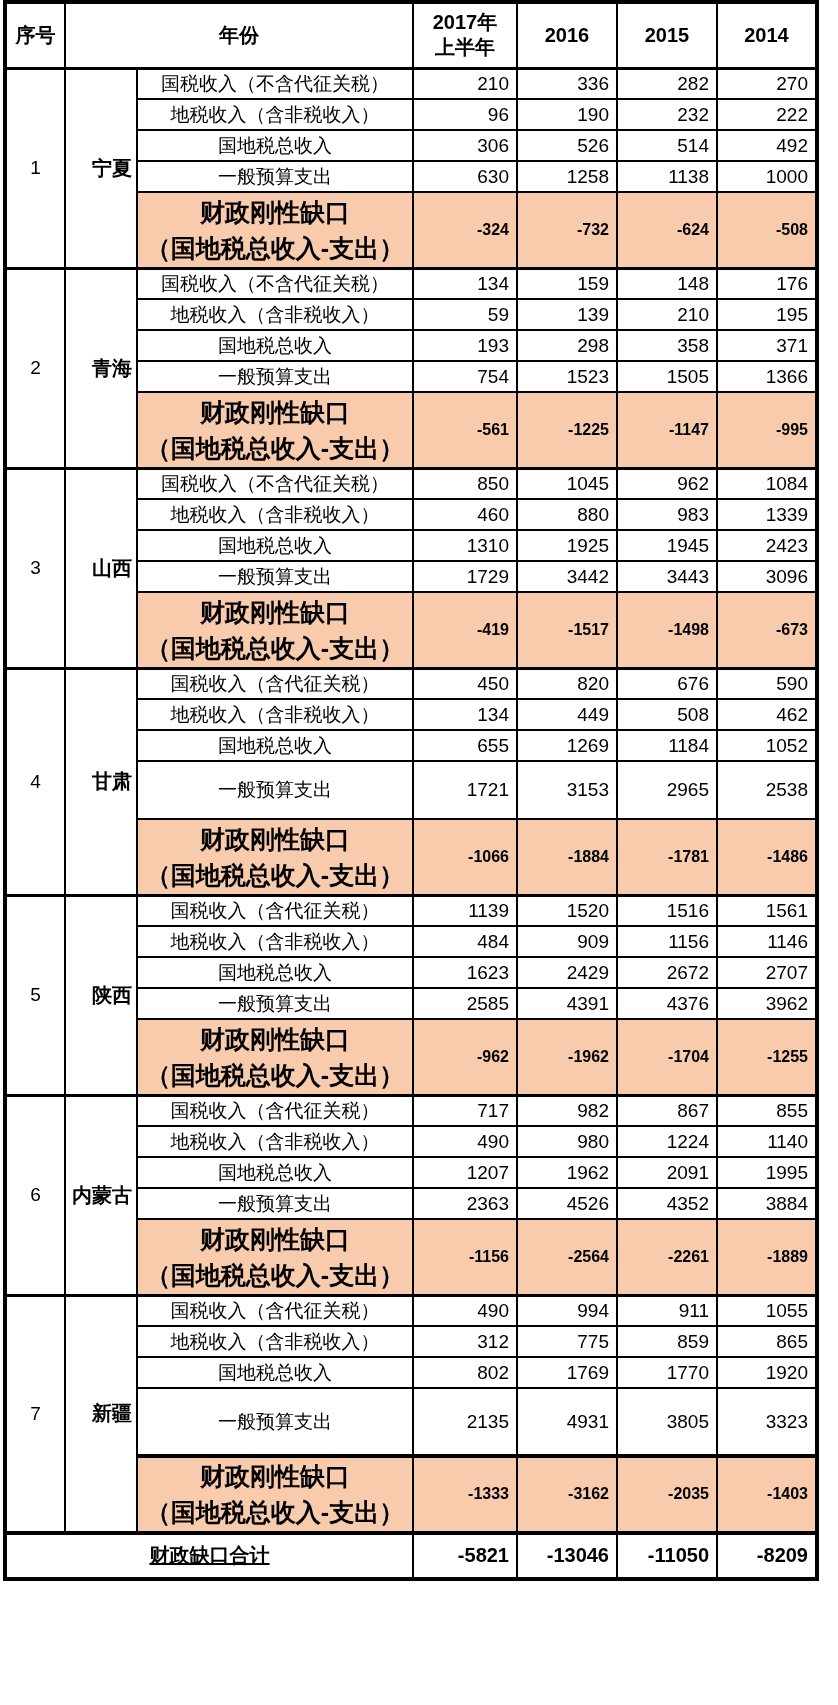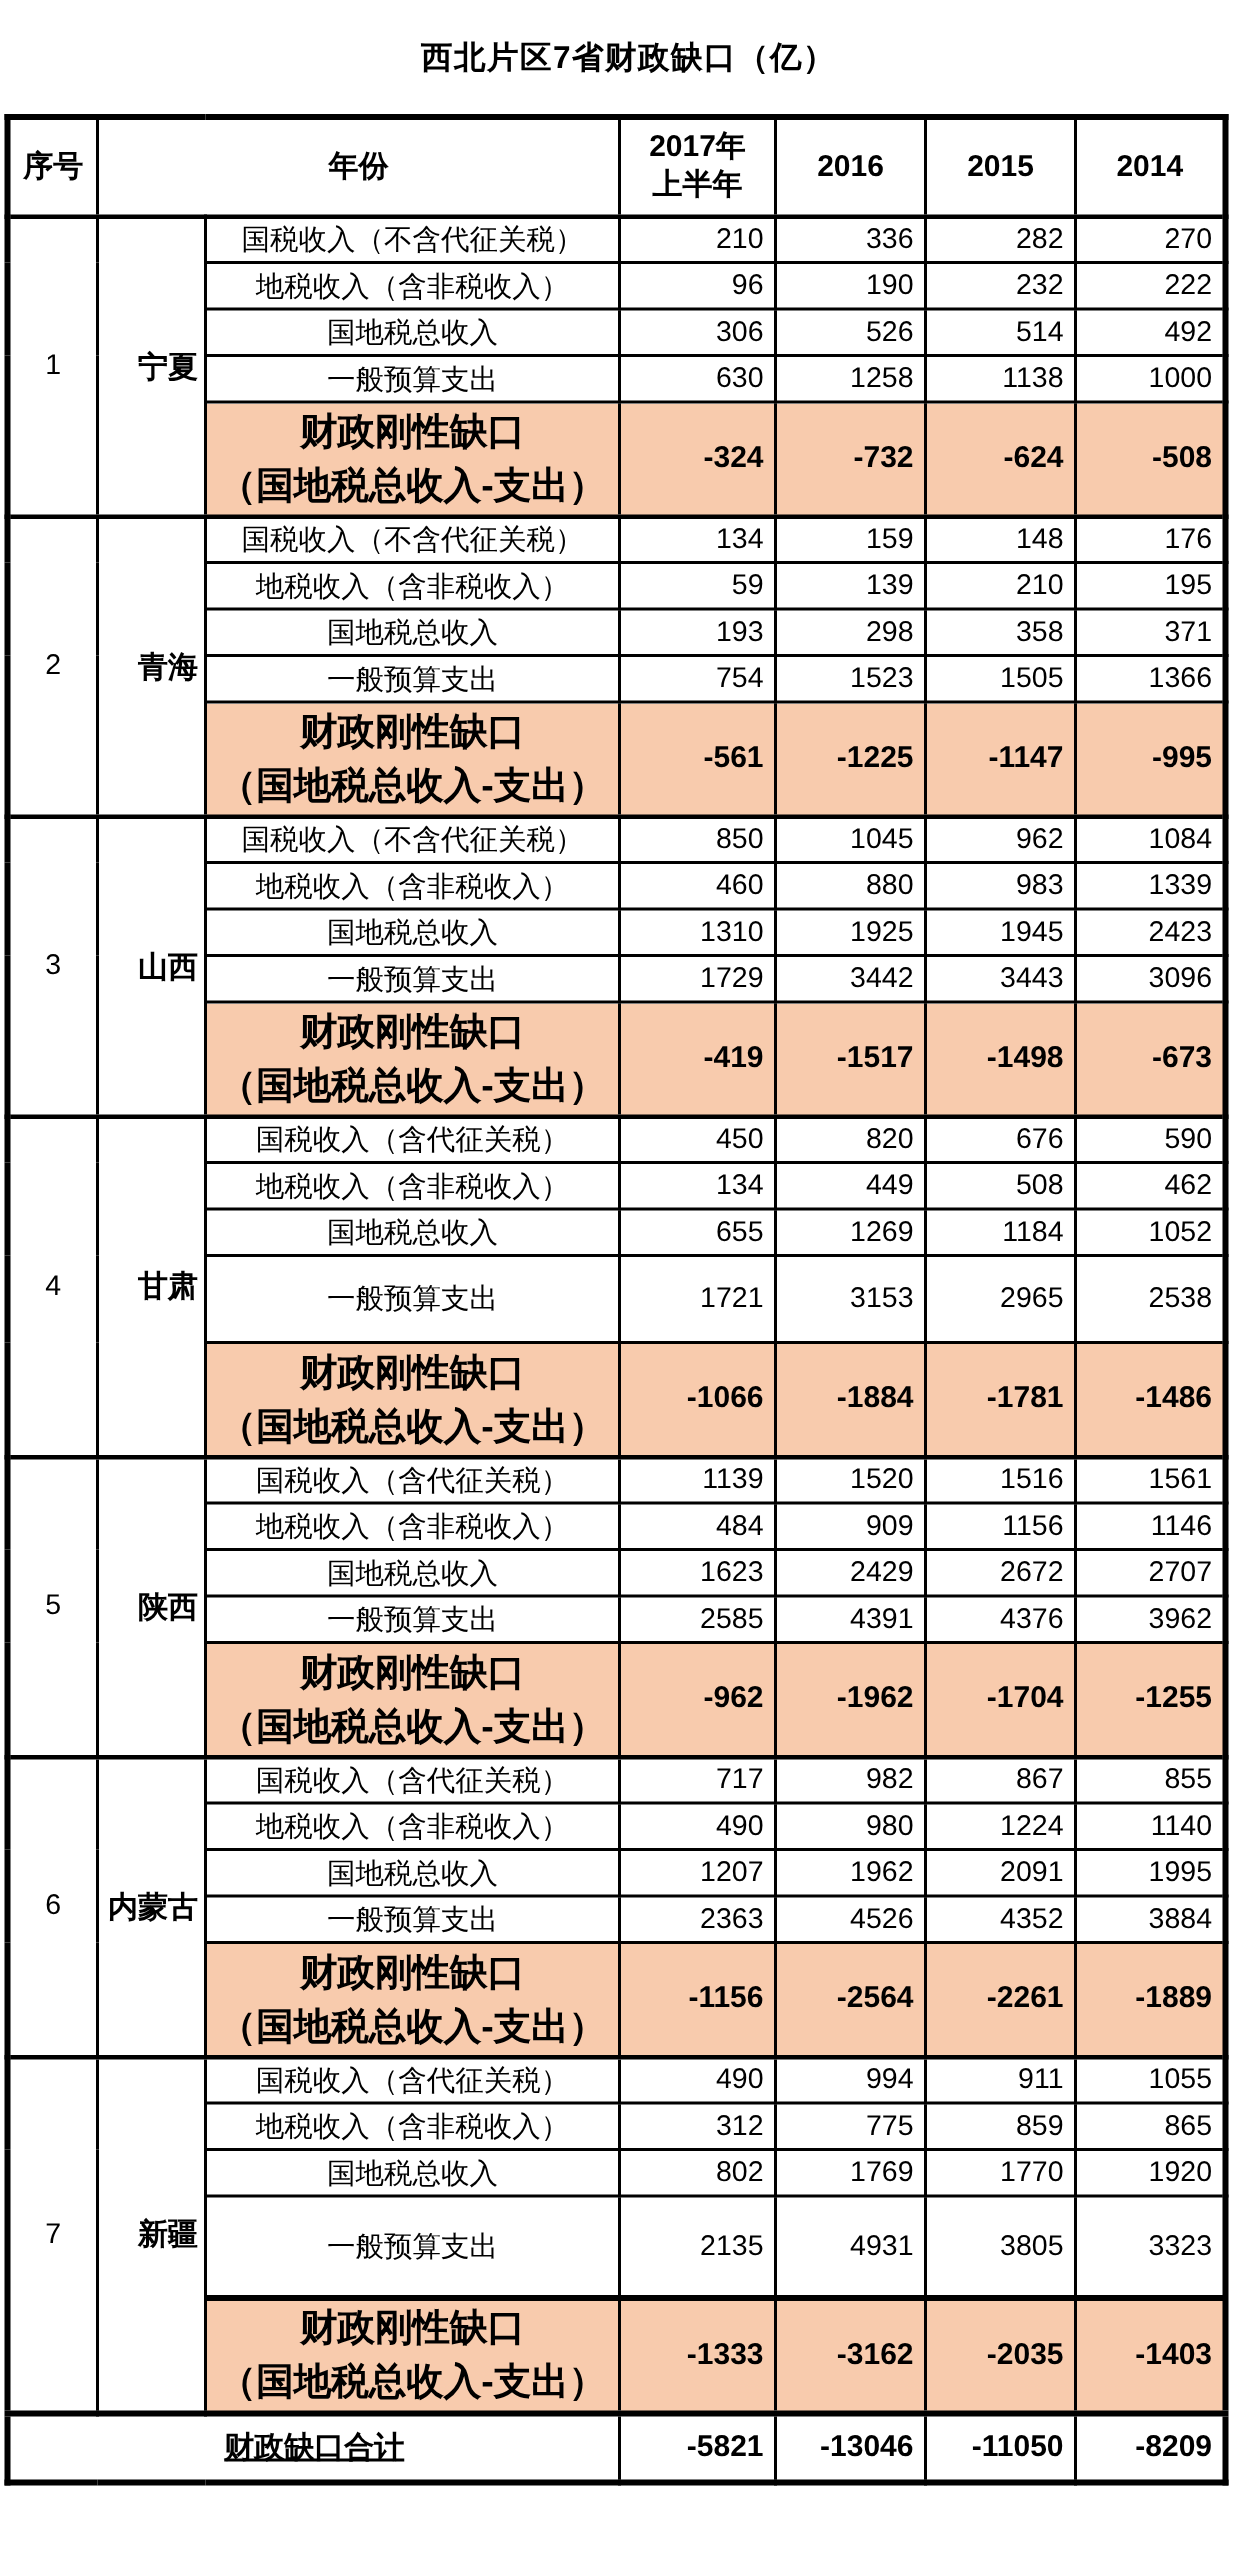--- a/index.html
+++ b/index.html
@@ -49,36 +49,35 @@
   .num-cell  { text-align: right;  font-size: 19px; padding-right: 7px; }
   tr.data-row td { height: 31px; }
   tr.rh58 td { height: 58px; }
   tr.rh68 td { height: 68px; }
   tr.block-start td { border-top: 3px solid #000; }
   tr.deficit-row td {
     height: 76px;
     background: var(--hl, #F8CBAD);
     font-weight: bold;
   }
-  tr.deficit-row .num-cell { font-size: 20px; }
+  tr.deficit-row .num-cell { font-size: 16px; }
   tr.thick-top td { border-top: 4px solid #000; }
   .deficit-label div { line-height: 1.45; font-size: 25px; }
   tbody.foot tr.total-row td {
     border-top: 4px solid #000;
     height: 46px;
     font-weight: bold;
     font-size: 20px;
   }
   .total-label { text-align: center; text-decoration: underline; }
 </style>
 </head>
 <body>
 
 <div class="page">
-  <div class="title">西北片区7省财政缺口（亿）</div>
 
   <table class="fiscal">
     <colgroup>
       <col style="width:60px">
       <col style="width:72px">
       <col style="width:276px">
       <col style="width:104px">
       <col style="width:100px">
       <col style="width:100px">
       <col style="width:100px">

